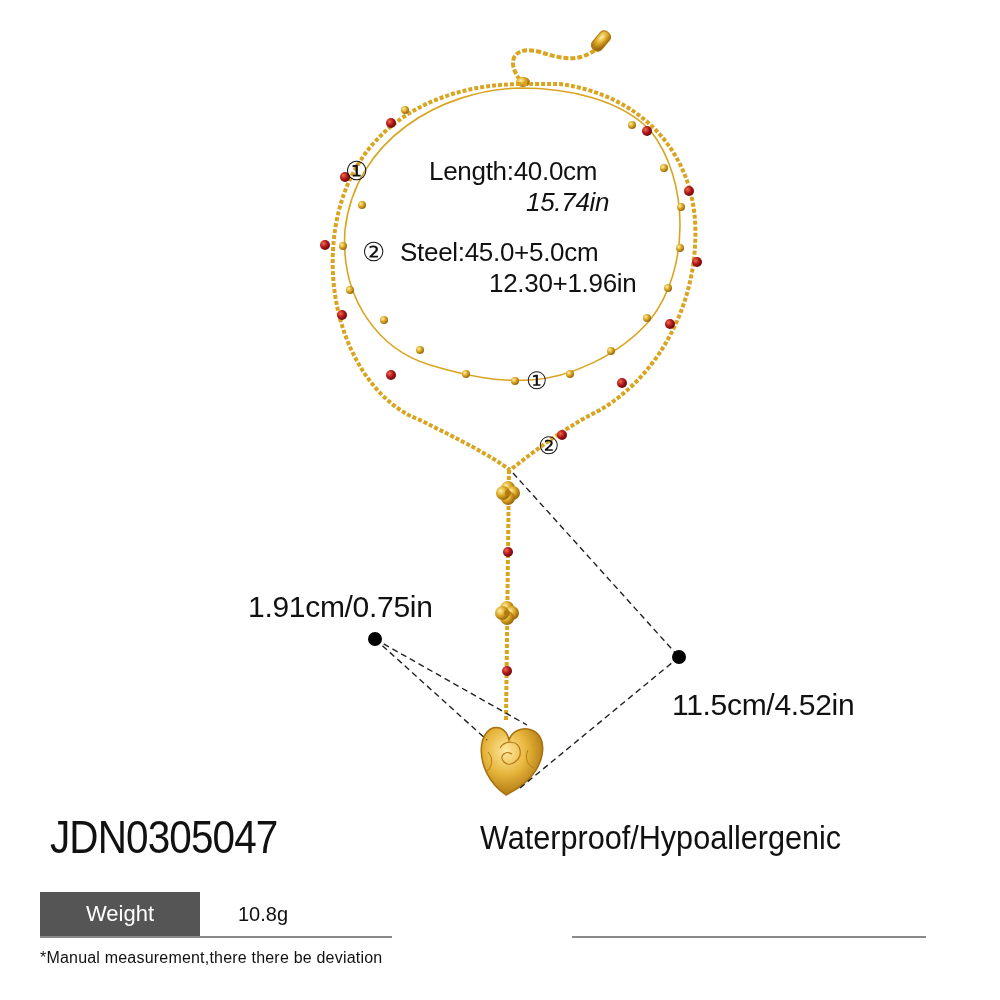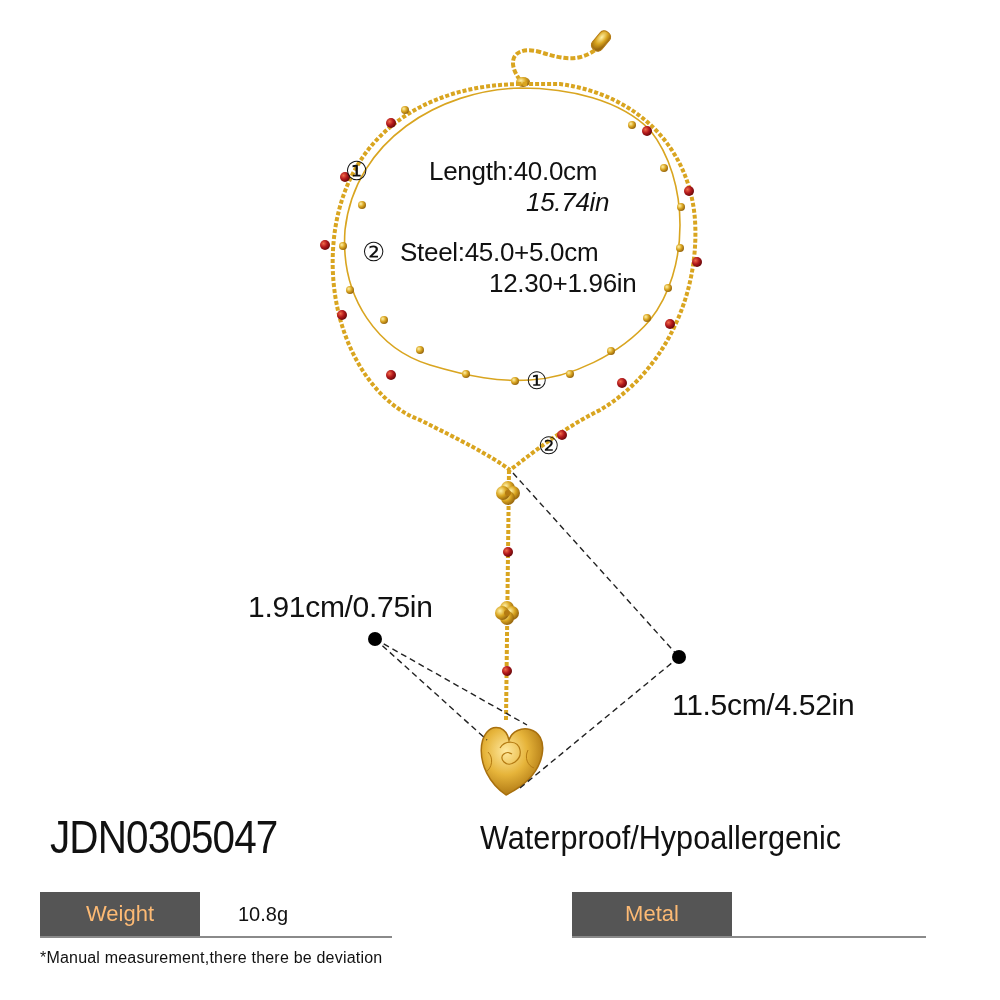--- a/index.html
+++ b/index.html
@@ -5,21 +5,21 @@
   html, body { margin: 0; padding: 0; background: #ffffff; }
   body { width: 1000px; height: 1000px; position: relative; overflow: hidden; font-family: "Liberation Sans", sans-serif; color: #111; }
   .abs { position: absolute; }
   svg.art { position: absolute; left: 0; top: 0; width: 1000px; height: 1000px; }
   .len-label { font-size: 26px; letter-spacing: -0.3px; white-space: nowrap; text-align: right; }
   .circ { font-family: "DejaVu Serif", serif; font-size: 26px; }
   .dim { font-size: 30px; white-space: nowrap; letter-spacing: -0.3px; }
   .sku { font-size: 46px; letter-spacing: -1px; transform: scaleX(0.88); transform-origin: left top; }
   .feat { font-size: 34px; transform: scaleX(0.9); transform-origin: left top; white-space: nowrap; }
   .spec-row { position: absolute; height: 44px; border-bottom: 2px solid #8a8a8a; }
-  .spec-key { position: absolute; left: 0; top: 0; height: 44px; background: #555555; color: #fdba74; font-size: 22px; display: flex; align-items: center; justify-content: center; }
+  .spec-key { position: absolute; left: 0; top: 0; height: 44px; background: #555555; color: #ffffff; font-size: 22px; display: flex; align-items: center; justify-content: center; }
   .spec-val { position: absolute; top: 0; height: 44px; display: flex; align-items: center; white-space: nowrap; }
   .note { font-size: 16px; letter-spacing: 0.2px; white-space: nowrap; }
 </style>
 </head>
 <body>
 
 <svg class="art" viewBox="0 0 1000 1000">
   <defs>
     <pattern id="chainPat" width="8" height="8" patternUnits="userSpaceOnUse">
       <circle cx="4" cy="4" r="3" fill="none" stroke="#d9a520" stroke-width="1.6"></circle>
@@ -137,16 +137,15 @@
 
 <div class="abs sku" style="left:50px; top:810px;">JDN0305047</div>
 <div class="abs feat" style="left:480px; top:818px;">Waterproof/Hypoallergenic</div>
 
 <div class="spec-row" style="left:40px; top:892px; width:352px;">
   <div class="spec-key" style="width:160px;">Weight</div>
   <div class="spec-val" style="left:198px; font-size:20px;">10.8g</div>
 </div>
 
 <div class="spec-row" style="left:572px; top:892px; width:354px;">
-  <div class="spec-key" style="width:160px;">Metal</div>
 </div>
 
 <div class="abs note" style="left:40px; top:949px;">*Manual measurement,there there be deviation</div>
 
 </body></html>

